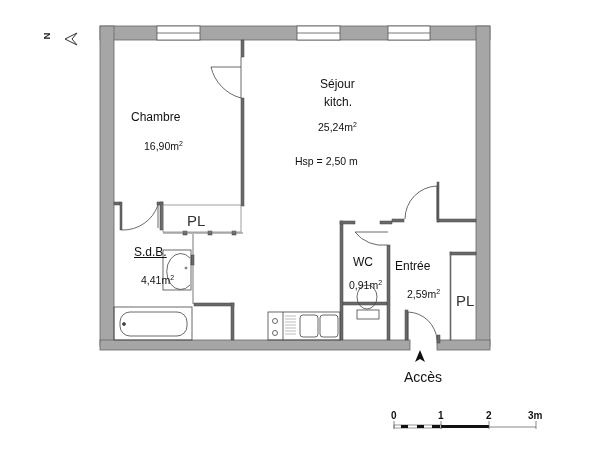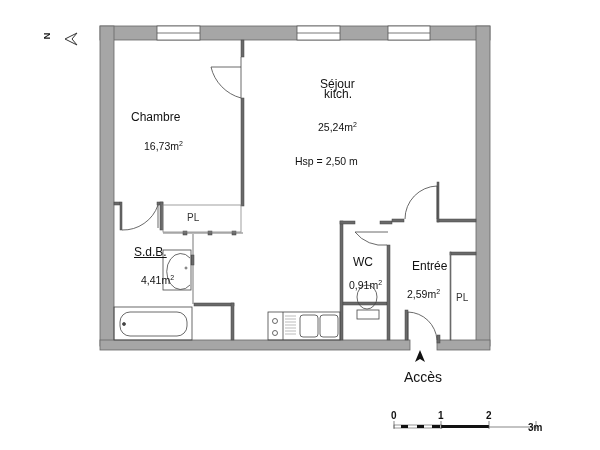--- a/index.html
+++ b/index.html
@@ -2,21 +2,21 @@
 <html><head>
   <meta charset="utf-8">
   <style>
     html, body { margin: 0; padding: 0; background: #ffffff; }
     body { width: 600px; height: 450px; overflow: hidden; position: relative; font-family: "Liberation Sans", sans-serif; }
     #plan { position: absolute; left: 0; top: 0; width: 600px; height: 450px; }
     .lbl { position: absolute; color: #111; white-space: nowrap; font-family: "Liberation Sans", sans-serif; }
     .room-name { font-size: 12px; }
     .room-area { font-size: 10.5px; }
     .sup { font-size: 7px; vertical-align: super; line-height: 0; }
-    .pl { font-size: 10px; color: #333; }
+    .pl { font-size: 15px; color: #333; }
     .scale-lbl { position: absolute; font-size: 10px; font-weight: bold; color: #111; }
   </style>
 </head>
 <body>
 
 <svg id="plan" viewBox="0 0 600 450" xmlns="http://www.w3.org/2000/svg">
 
   <g fill="#a6a6a6" stroke="#666" stroke-width="0.8">
 
     <rect x="100" y="26" width="390" height="14"></rect>
@@ -142,37 +142,37 @@
     <line x1="394" y1="421" x2="394" y2="429" stroke="#555" stroke-width="0.7"></line>
     <line x1="441" y1="421" x2="441" y2="429" stroke="#555" stroke-width="0.7"></line>
     <line x1="489" y1="421" x2="489" y2="429" stroke="#555" stroke-width="0.7"></line>
     <line x1="536" y1="421" x2="536" y2="429" stroke="#555" stroke-width="0.7"></line>
   </g>
 </svg>
 
 <div class="lbl" style="left:44px; top:31px; font-size:9px; font-weight:bold; transform:rotate(90deg);">N</div>
 
 <div class="lbl room-name" style="left:131px; top:110px;">Chambre</div>
-<div class="lbl room-area" style="left:144px; top:140px;"><span>16,73m</span><span class="sup">2</span></div>
+<div class="lbl room-area" style="left:144px; top:140px;"><span>16,90m</span><span class="sup">2</span></div>
 
 <div class="lbl room-name" style="left:320px; top:77px;">Séjour</div>
-<div class="lbl room-name" style="left:324px; top:87px;">kitch.</div>
+<div class="lbl room-name" style="left:324px; top:95px;">kitch.</div>
 <div class="lbl room-area" style="left:318px; top:121px;"><span>25,24m</span><span class="sup">2</span></div>
 <div class="lbl room-area" style="left:295px; top:155px;">Hsp = 2,50 m</div>
 
 <div class="lbl room-name" style="left:134px; top:245px;text-decoration:underline;">S.d.B.</div>
 <div class="lbl room-area" style="left:141px; top:274px;"><span>4,41m</span><span class="sup">2</span></div>
 
 <div class="lbl room-name" style="left:353px; top:255px;">WC</div>
 <div class="lbl room-area" style="left:349px; top:279px;"><span>0,91m</span><span class="sup">2</span></div>
 
-<div class="lbl room-name" style="left:412px; top:259px;">Entrée</div>
+<div class="lbl room-name" style="left:395px; top:259px;">Entrée</div>
 <div class="lbl room-area" style="left:407px; top:288px;"><span>2,59m</span><span class="sup">2</span></div>
 
 <div class="lbl pl" style="left:187px; top:212px;">PL</div>
 <div class="lbl pl" style="left:456px; top:292px;">PL</div>
 
 <div class="lbl" style="left:404px; top:369px; font-size:14px;">Accès</div>
 
 <div class="scale-lbl" style="left:391px; top:410px;">0</div>
 <div class="scale-lbl" style="left:438px; top:410px;">1</div>
 <div class="scale-lbl" style="left:486px; top:410px;">2</div>
-<div class="scale-lbl" style="left:528px; top:410px;margin-top:12px;">3m</div>
+<div class="scale-lbl" style="left:528px; top:410px;">3m</div>
 
 </body></html>

